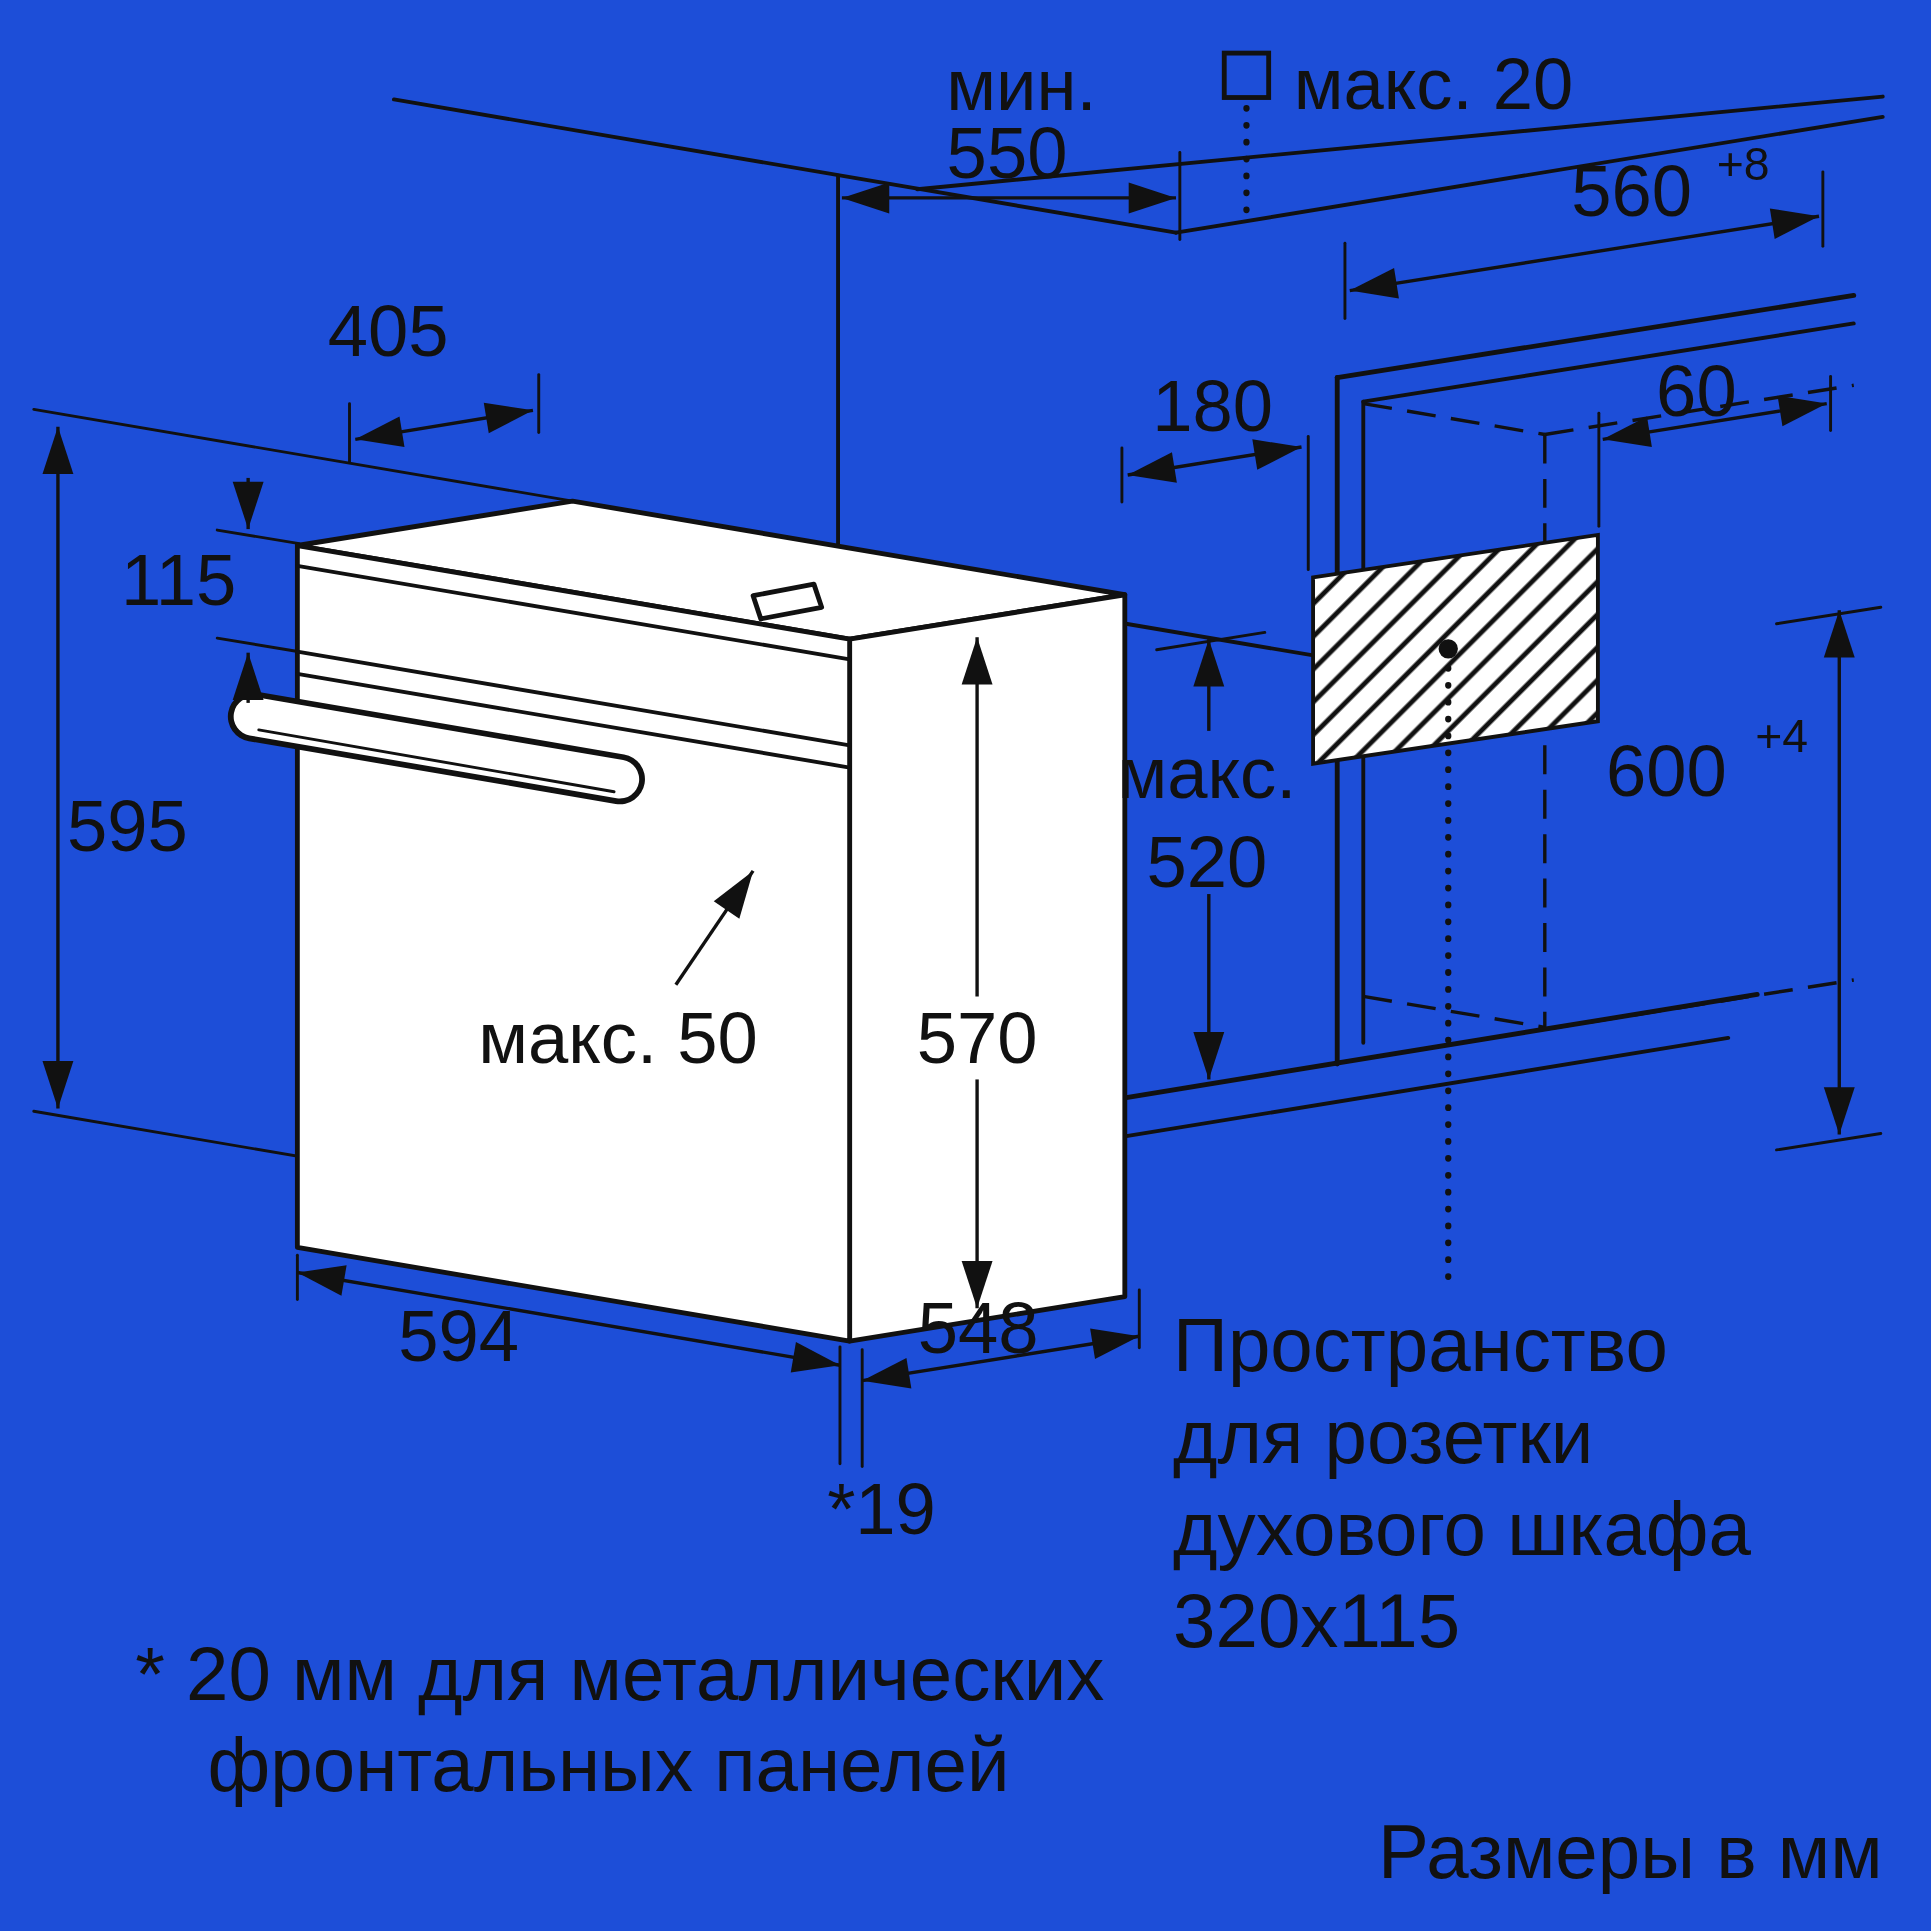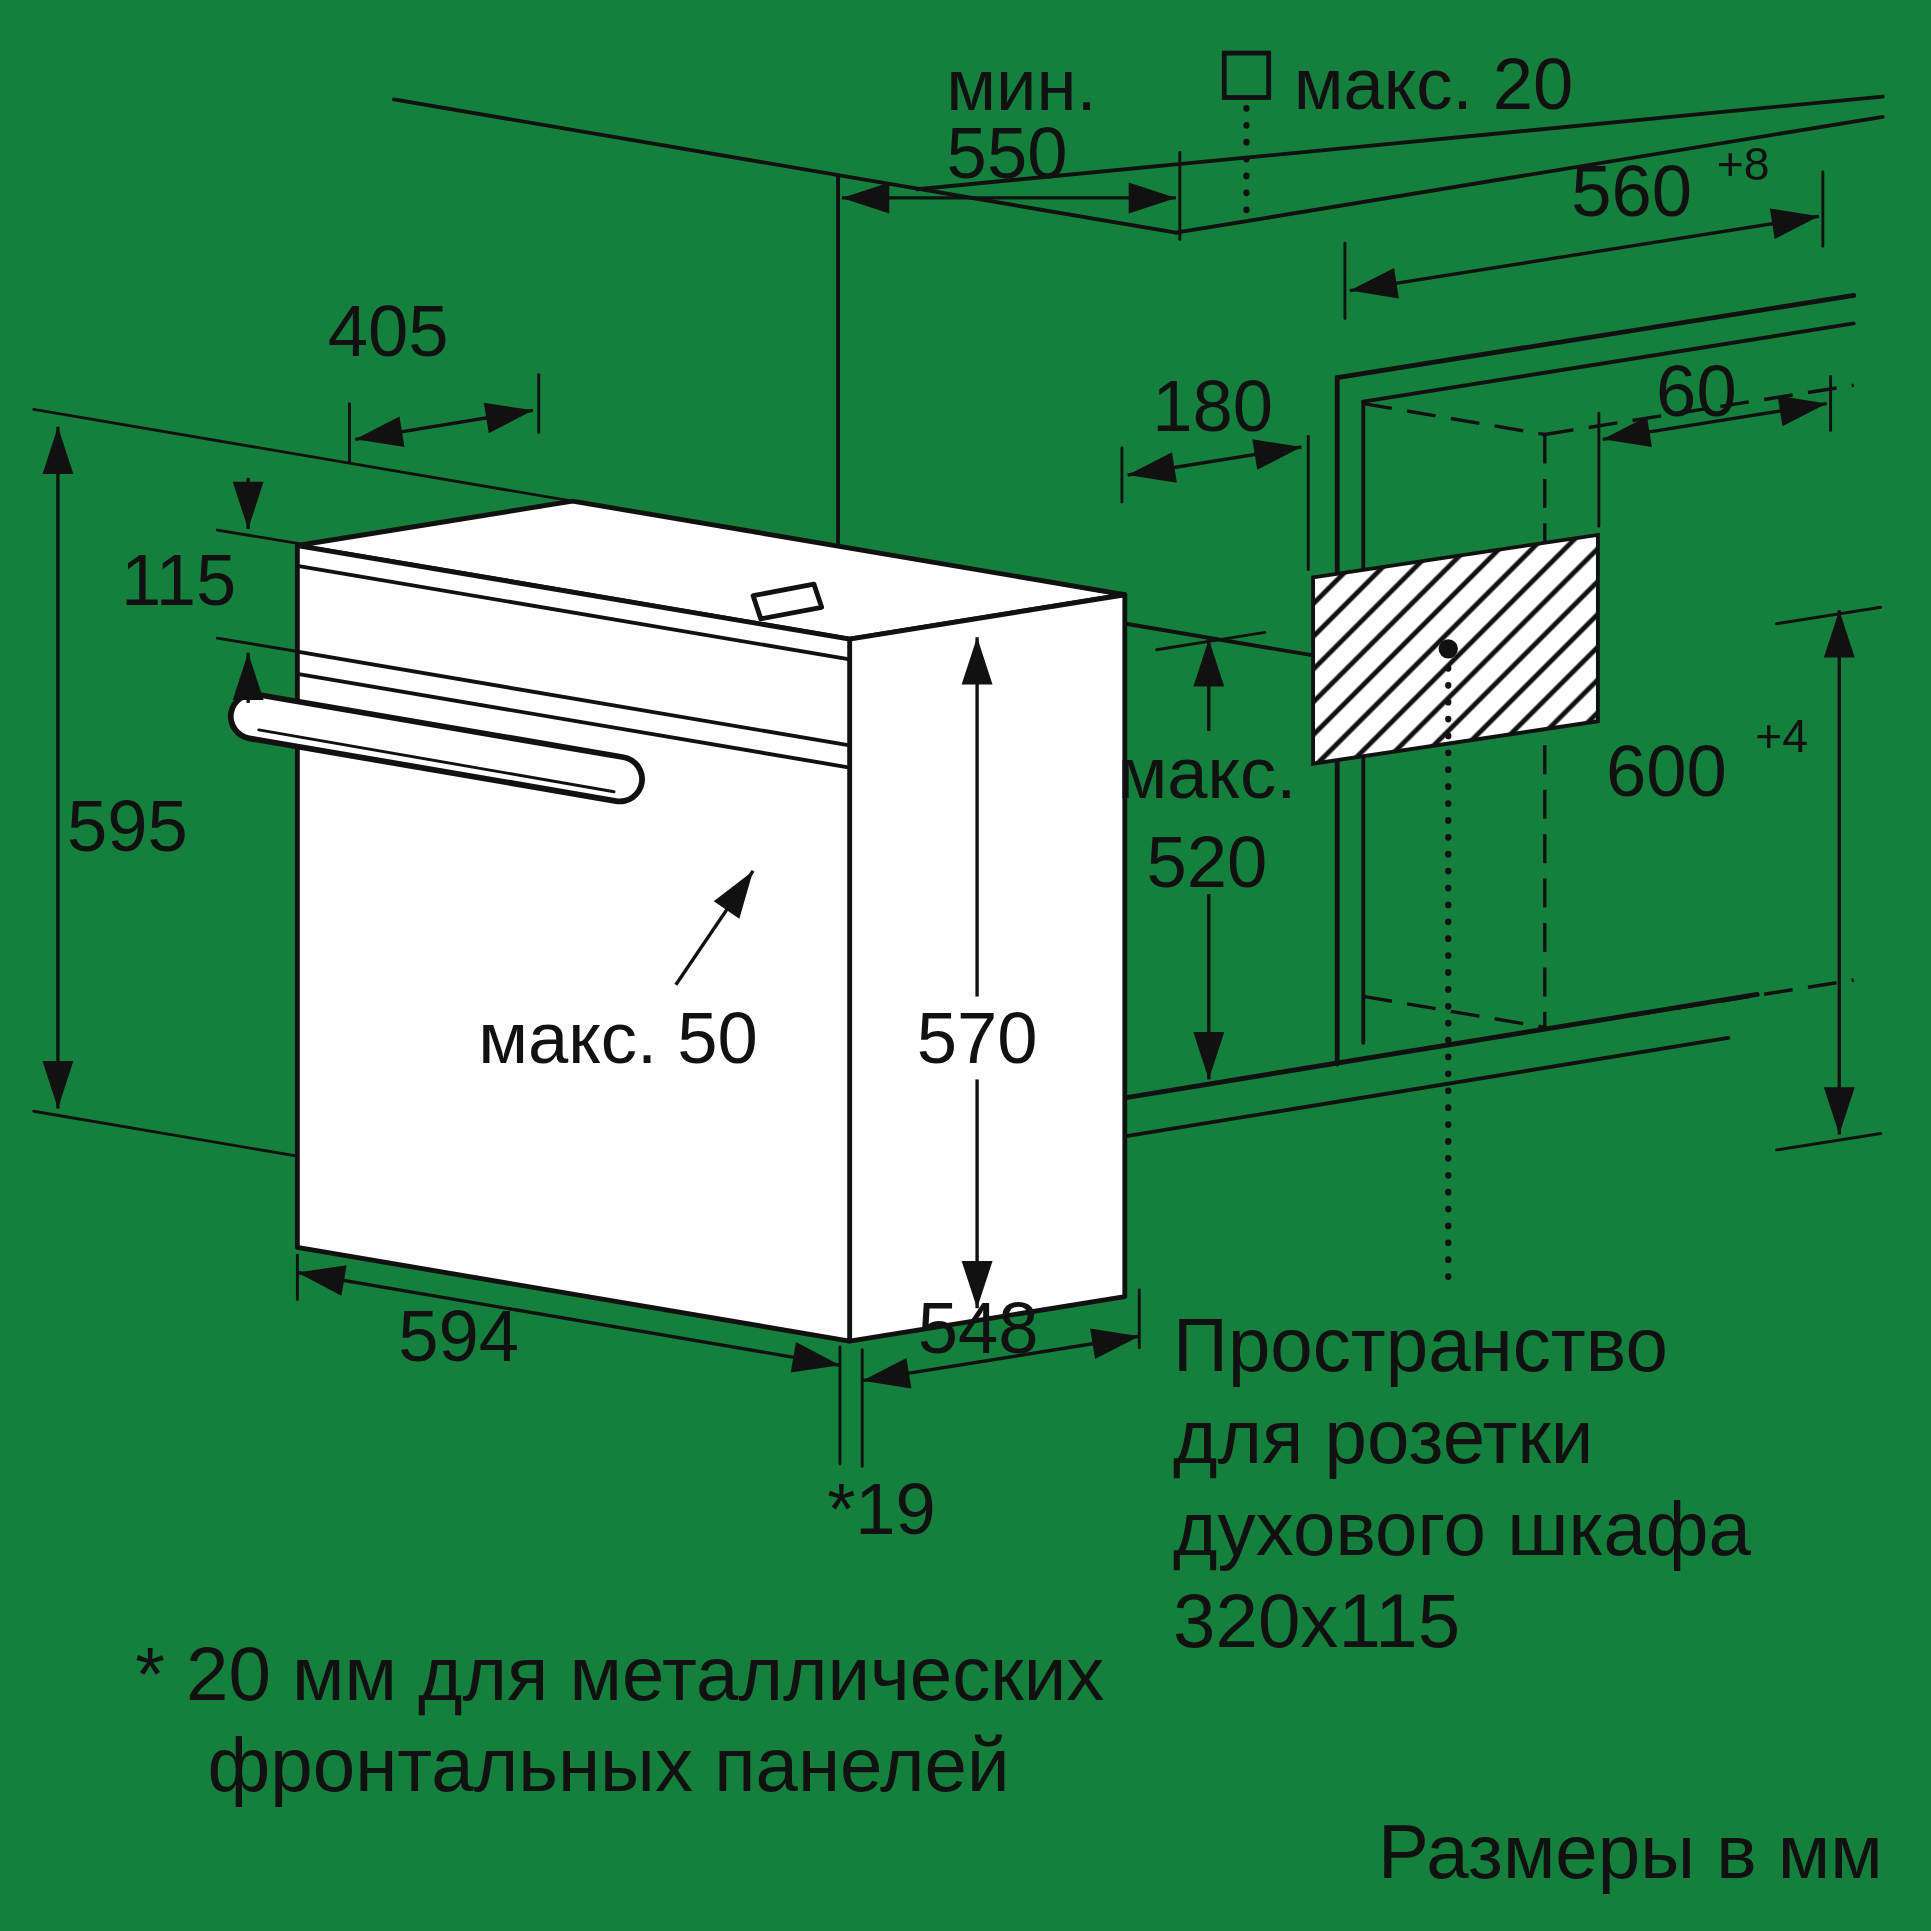--- a/index.html
+++ b/index.html
@@ -1,16 +1,16 @@
 <!DOCTYPE html>
 <html><head>
 <meta charset="utf-8">
 <style>
   html,body{margin:0;padding:0;background:#ffffff;}
-  .stage{width:1931px;height:1931px;position:relative;background:#15803d;}
+  .stage{width:1931px;height:1931px;position:relative;background:#1d4ed8;}
   svg{display:block;}
   text{font-family:"Liberation Sans","DejaVu Sans",sans-serif;fill:#111111;dominant-baseline:central;}
   .dimtxt{font-size:75px;}
   .suptxt{font-size:48px;}
   .bigtxt{font-size:79px;}
   .ln{stroke:#111111;fill:none;stroke-width:5;stroke-linecap:round;stroke-linejoin:round;}
   .ln4{stroke:#111111;fill:none;stroke-width:4;stroke-linecap:round;}
   .ext{stroke:#111111;fill:none;stroke-width:3;stroke-linecap:round;}
   .dim{stroke:#111111;fill:none;stroke-width:3.5;stroke-linecap:butt;}
   .dsh{stroke:#111111;fill:none;stroke-width:3.5;stroke-dasharray:30 16;}

